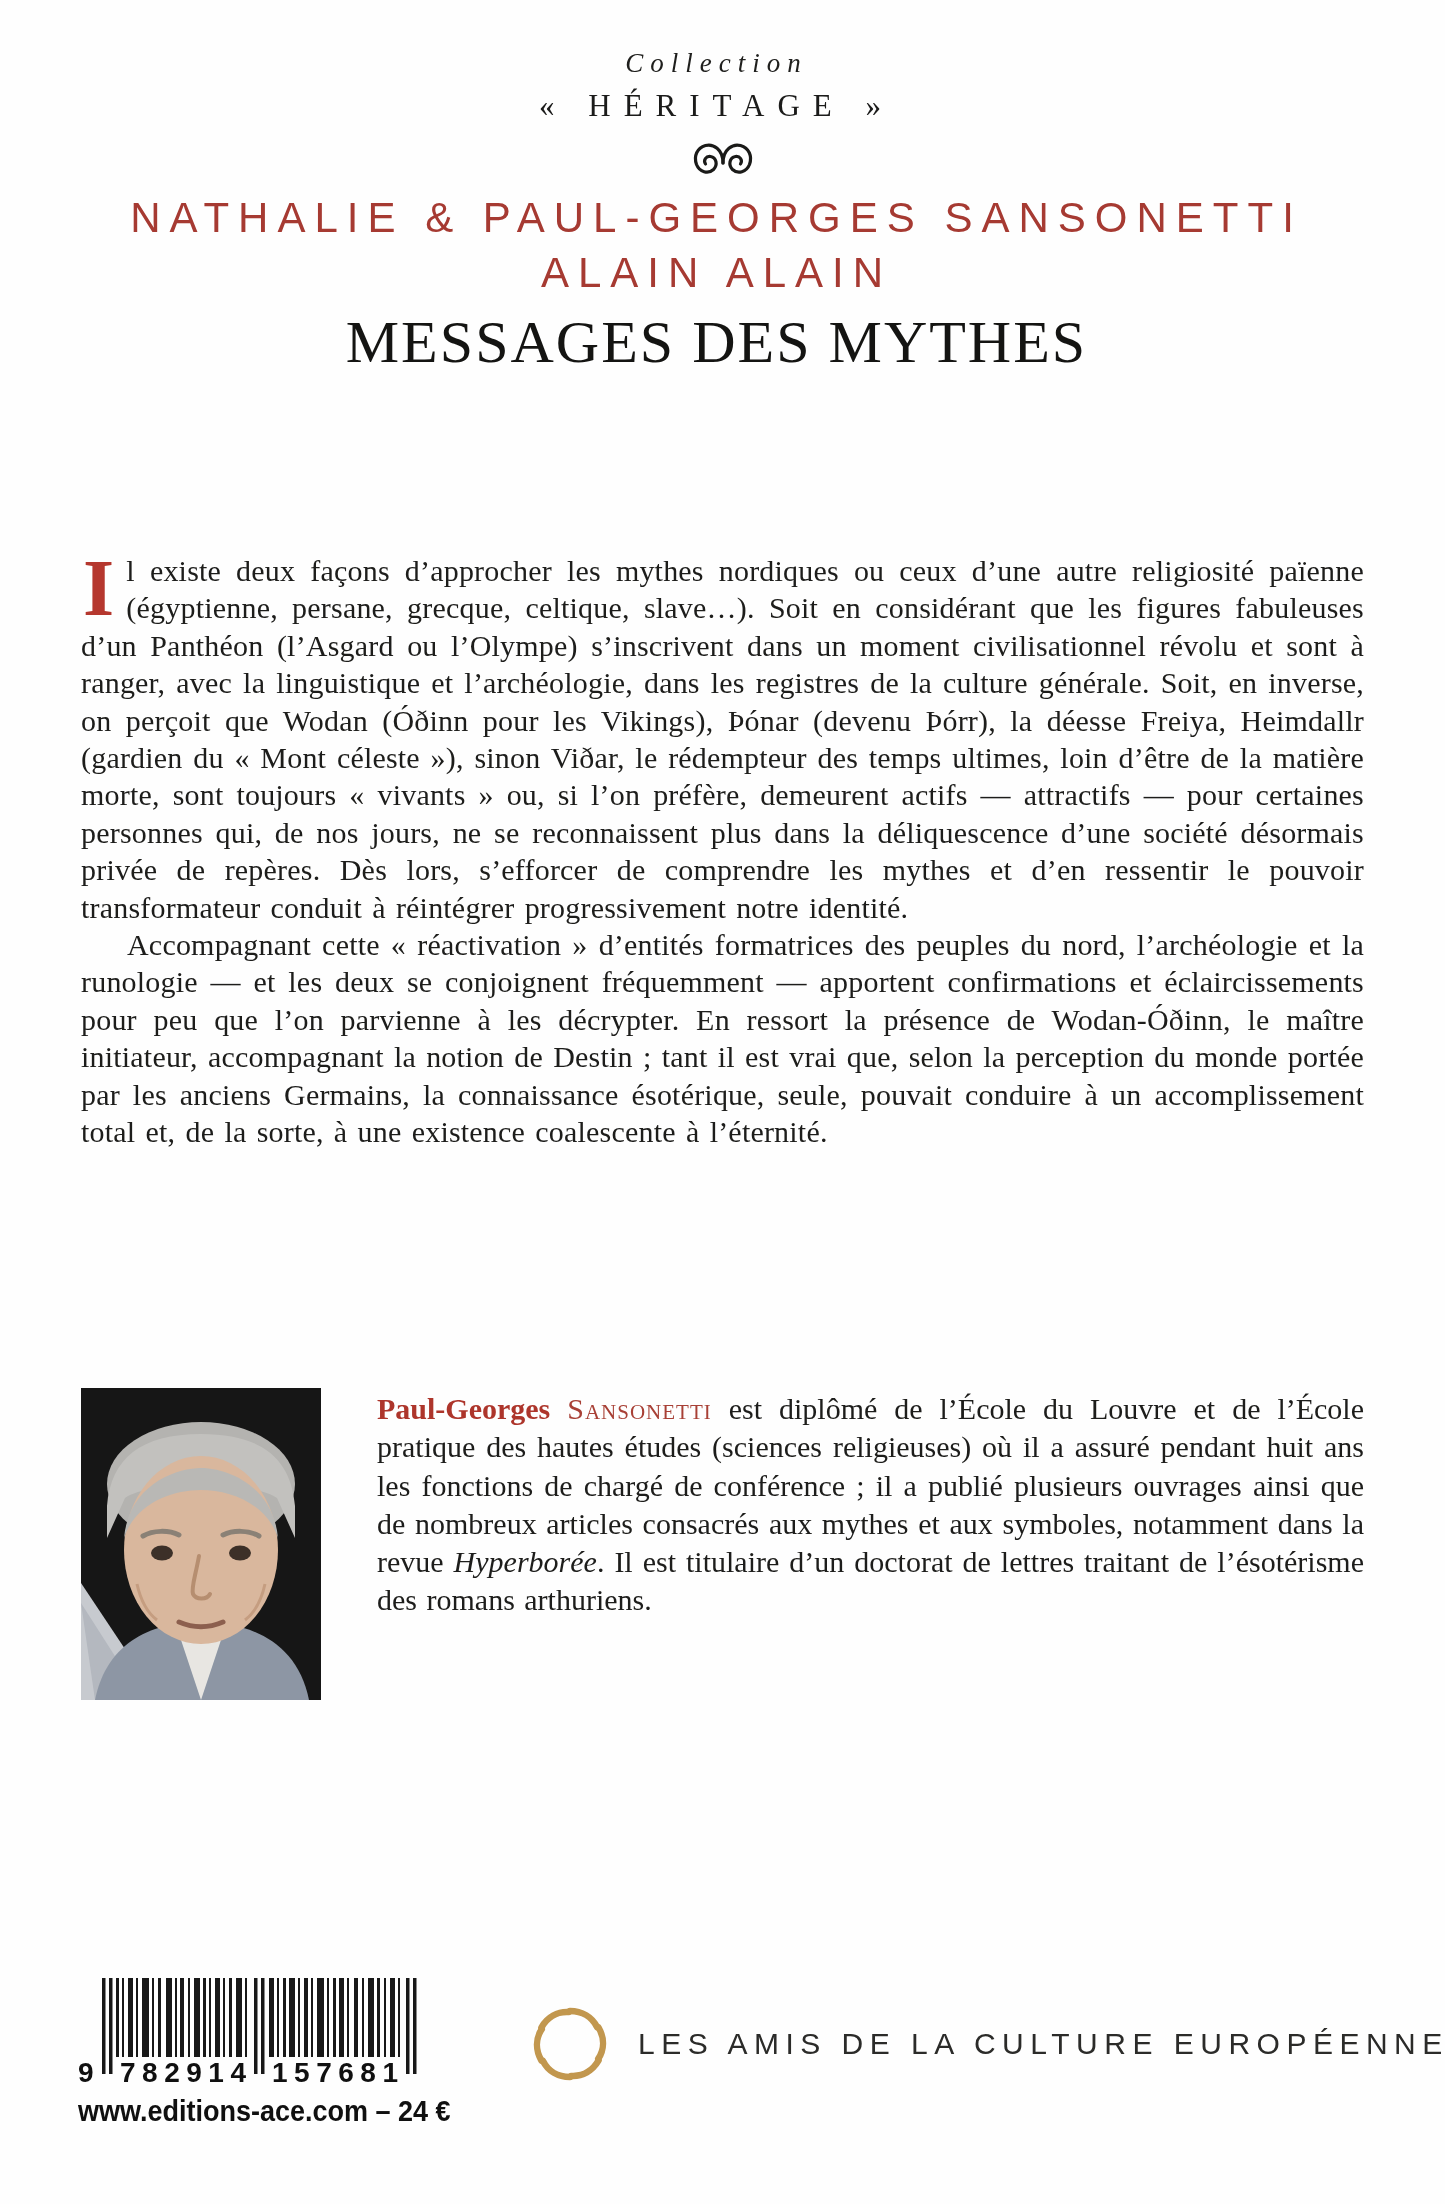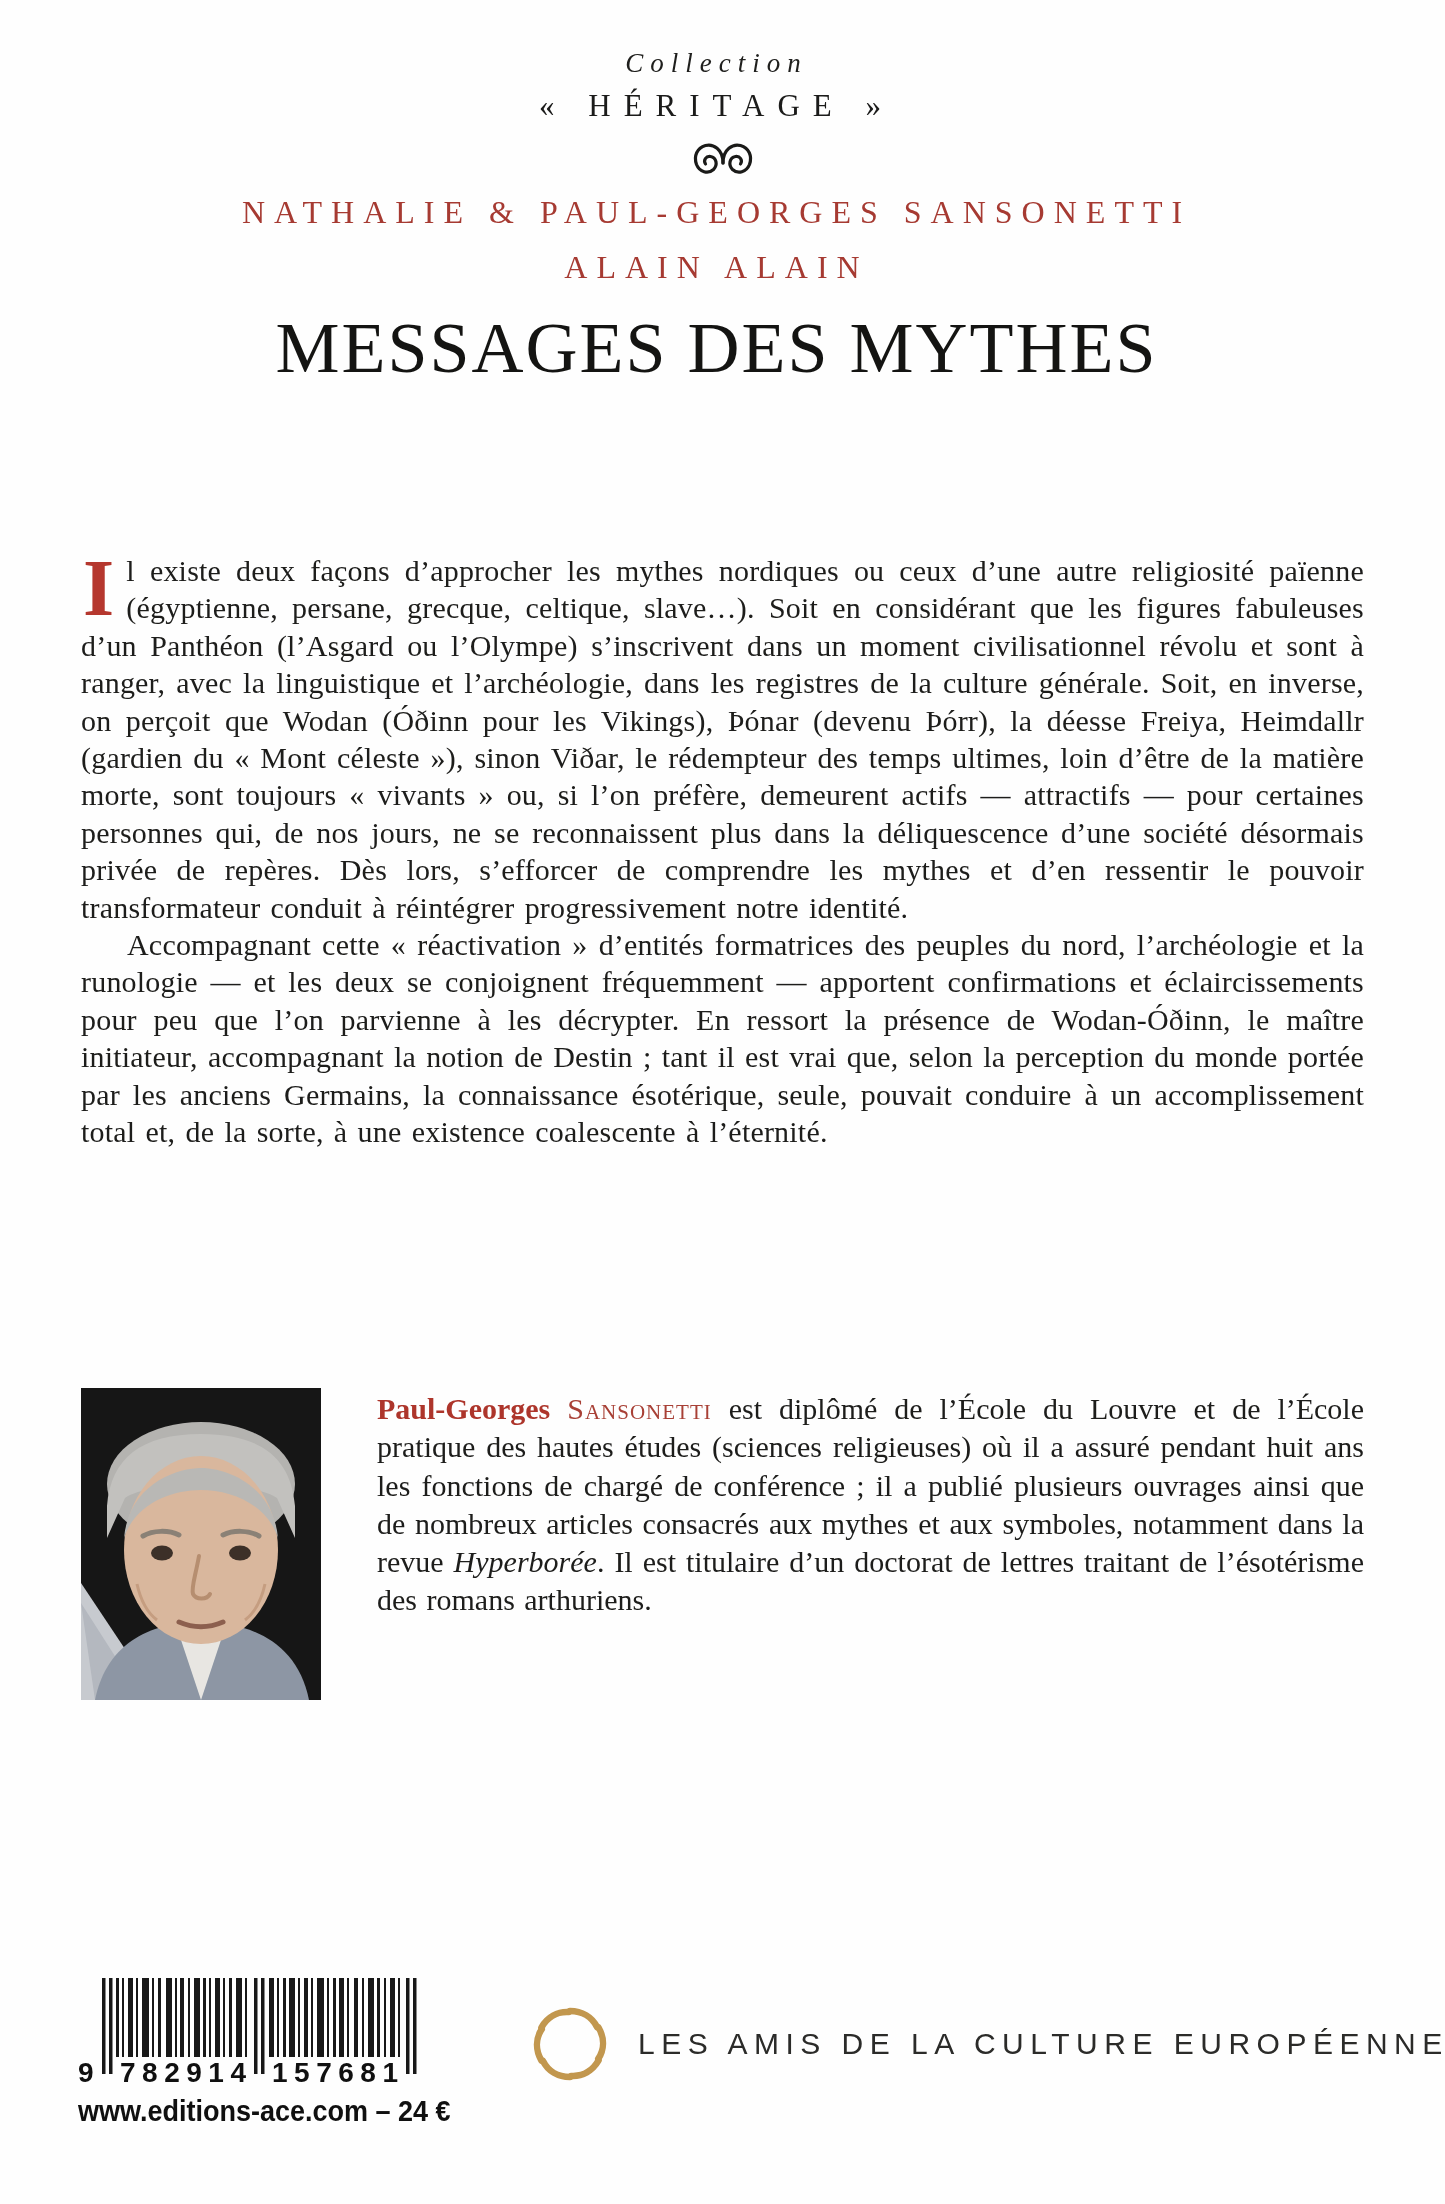--- a/index.html
+++ b/index.html
@@ -8,26 +8,26 @@
     background:#fefefe;overflow:hidden;
     font-family:"Liberation Serif",serif;color:#1d1d1b;
   }
   .abs{position:absolute;}
   .centered{left:0;right:12px;text-align:center;}
 
   .collection{top:48px;font-style:italic;font-size:27px;letter-spacing:7px;color:#1f1f1d;}
   .series{top:88px;font-size:31px;letter-spacing:13px;color:#1b1b1a;}
   .ornament{top:140px;left:50%;transform:translateX(-50%);}
 
-  .author-line{font-family:Liberation Serif, serif;color:#a63a32;
-    font-size:32px;letter-spacing:9px;font-weight:400;}
+  .author-line{font-family:Liberation Sans, sans-serif;color:#a63a32;
+    font-size:42px;letter-spacing:9px;font-weight:400;}
   .author-1{top:194px;}
   .author-2{top:249px;}
 
-  .title-line{font-size:72px;letter-spacing:2px;color:#141412;line-height:1;white-space:nowrap;}
+  .title-line{font-size:60px;letter-spacing:2px;color:#141412;line-height:1;white-space:nowrap;}
   .title-1{top:312px;}
   .title-2{top:418px;}
 
   .synopsis{top:552px;left:81px;width:1283px;}
   .synopsis p{margin:0;font-size:30px;line-height:37.4px;text-align:justify;
     word-spacing:2.5px;letter-spacing:0.2px;}
   .para2{text-indent:46px;}
   .dropcap{float:left;font-size:80px;line-height:62px;padding:5px 12px 0 2px;
     color:#b5372e;font-weight:bold;}
 

